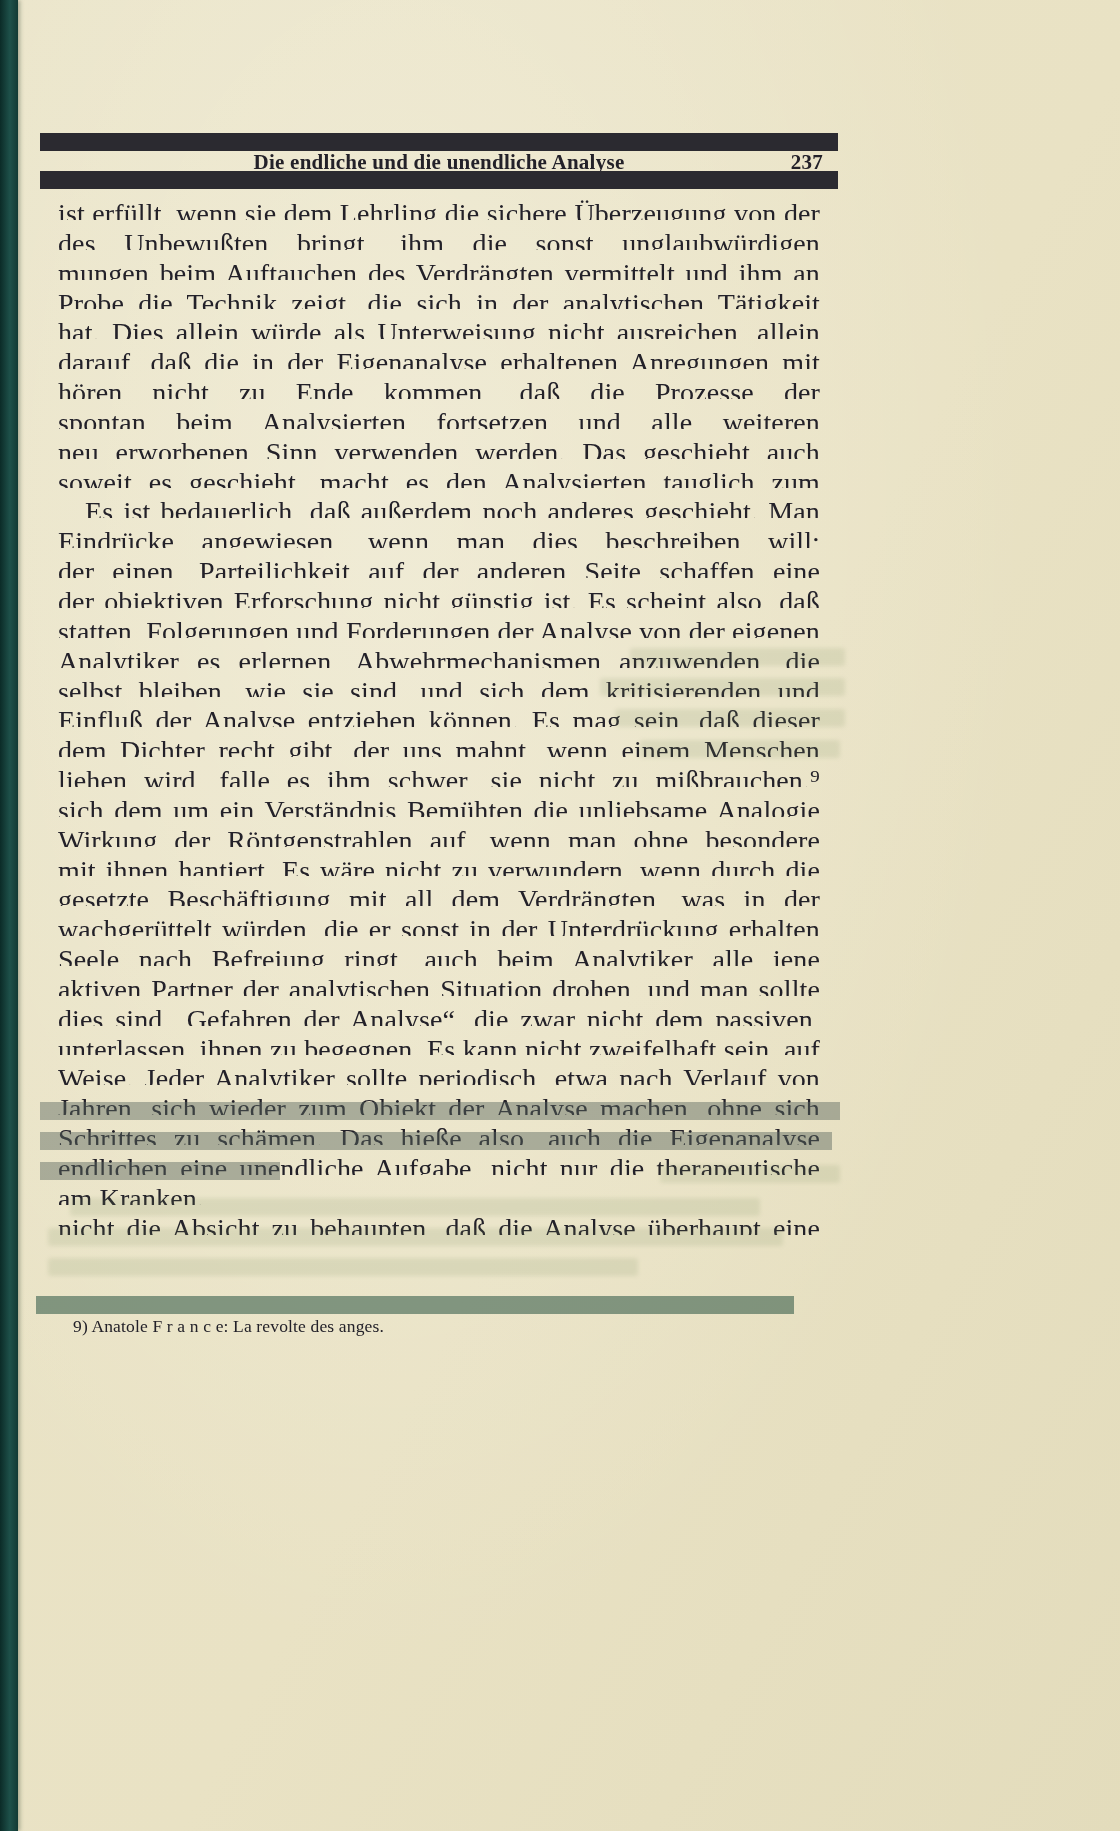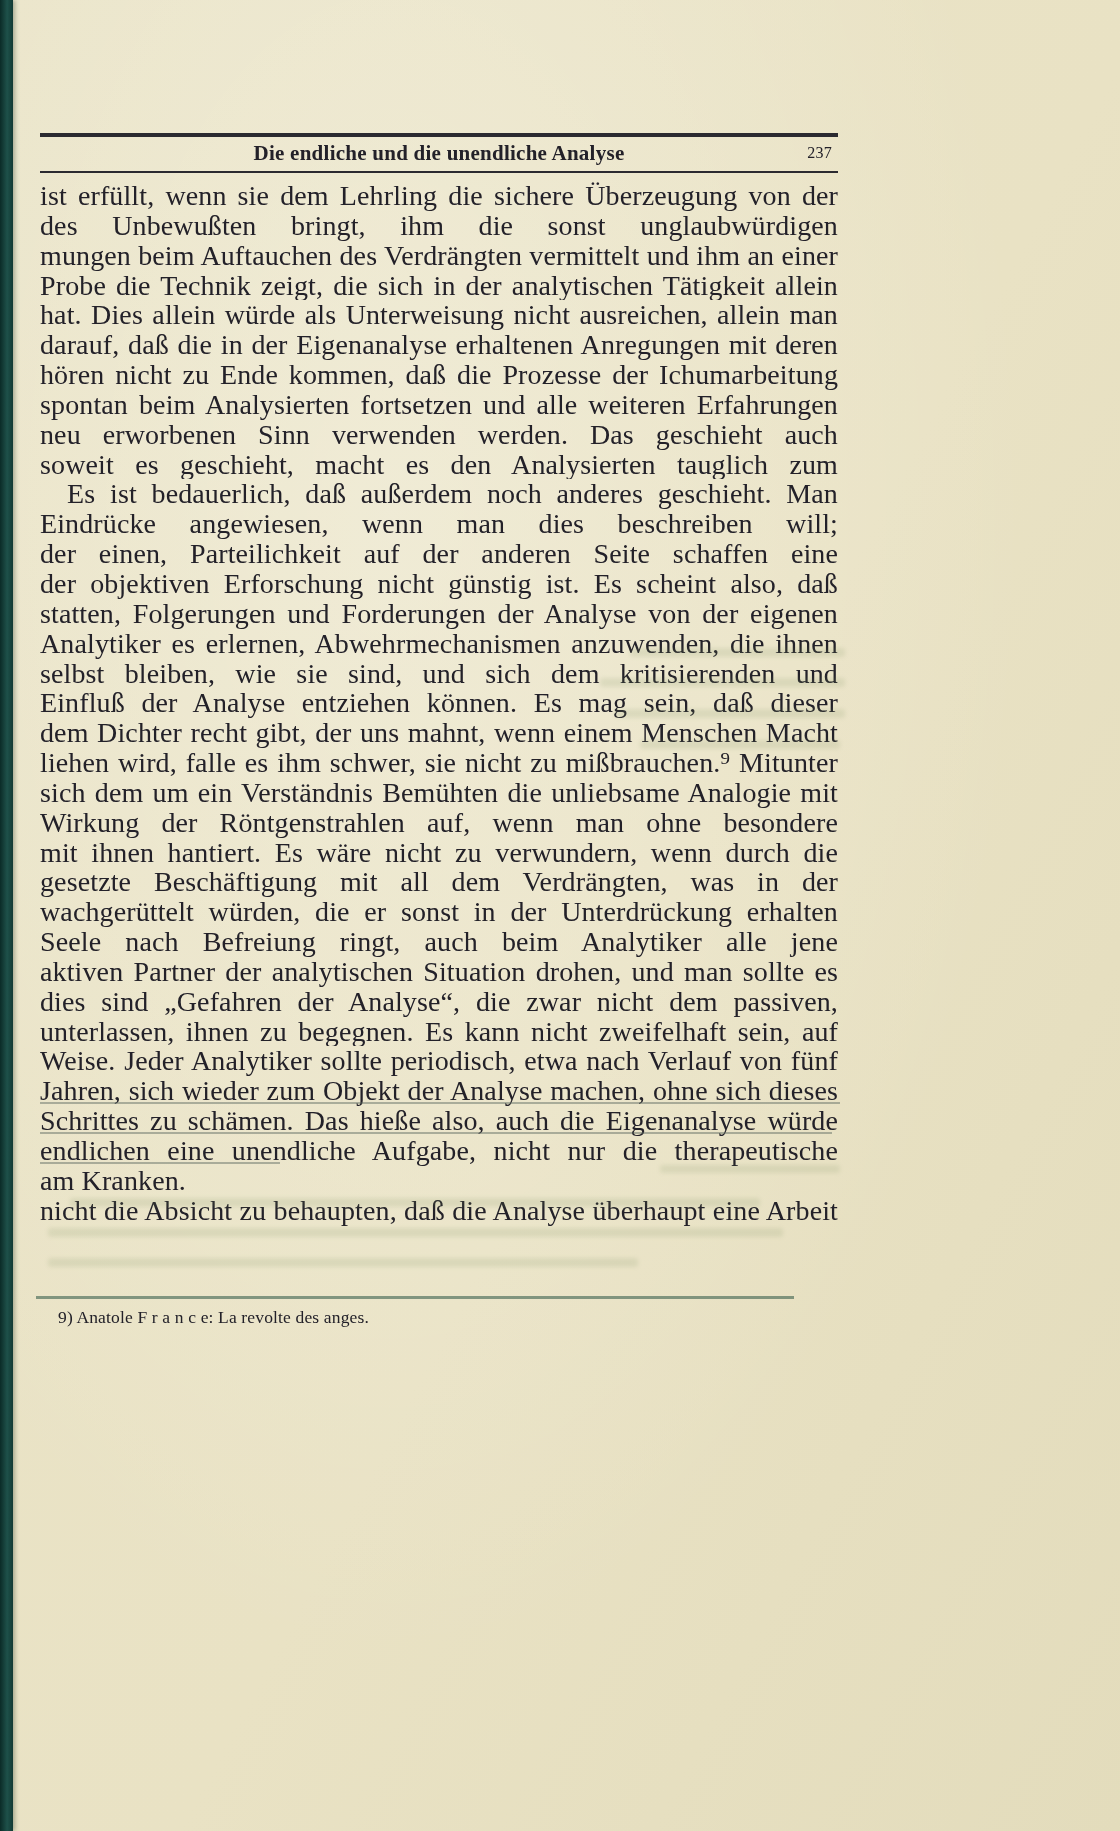--- a/index.html
+++ b/index.html
@@ -1,15 +1,15 @@
 <!DOCTYPE html>
 <html style="--paper: #eae4c8; --ink: #232129; --edge-strip: #1e514a;"><head>
 <meta charset="utf-8">
 <style>
-  * { margin: 0; padding: 0; box-sizing: border-box; }
+  * { margin: 0; padding: 9px; box-sizing: border-box; }
   html, body { width: 1120px; height: 1831px; }
   body {
     font-family: "Liberation Serif", "DejaVu Serif", serif;
     background: #d8d2b4;
   }
   .page {
     position: absolute;
     left: 0; top: 0;
     width: 1120px; height: 1831px;
     overflow: hidden;
@@ -34,21 +34,21 @@
   .header-line {
     position: absolute; top: 138px; left: 0; width: 798px;
     height: 30px; line-height: 30px;
     text-align: center;
     font-weight: bold;
     font-size: 21px;
     letter-spacing: 0.25px;
   }
   .pagenum {
     position: absolute; right: 6px; top: 0;
-    font-weight: normal; font-size: 16px;
+    font-weight: bold; font-size: 21px;
   }
   .body-text {
     position: absolute; top: 181px; left: 0; width: 798px;
     font-size: 28px;
     letter-spacing: 0.12px;
   }
   .line {
     height: 29.85px; line-height: 29.85px;
     text-align: justify;
     -moz-text-align-last: justify;
@@ -58,21 +58,21 @@
   }
   .line.para-end { text-align-last: left; -moz-text-align-last: left; }
   .line.indent { text-indent: 27px; }
   .footnote-rule {
     position: absolute; top: 1296px; left: -4px;
     width: 758px; height: 3px;
     background: rgba(42, 84, 66, 0.55);
     filter: blur(0.4px);
   }
   .footnote {
-    position: absolute; top: 1307px; left: 18px;
+    position: absolute; top: 1307px; left: 24px;
     width: 760px;
     font-size: 17.5px;
     letter-spacing: 0.15px;
   }
   
   .st { position: absolute; pointer-events: none; }
   .st-bar { background: #7a8f5e; opacity: 0.15; filter: blur(2px); border-radius: 3px; }
   .st-underline { background: #5a665e; opacity: 0.45; filter: blur(0.5px); }
 </style>
 </head>

